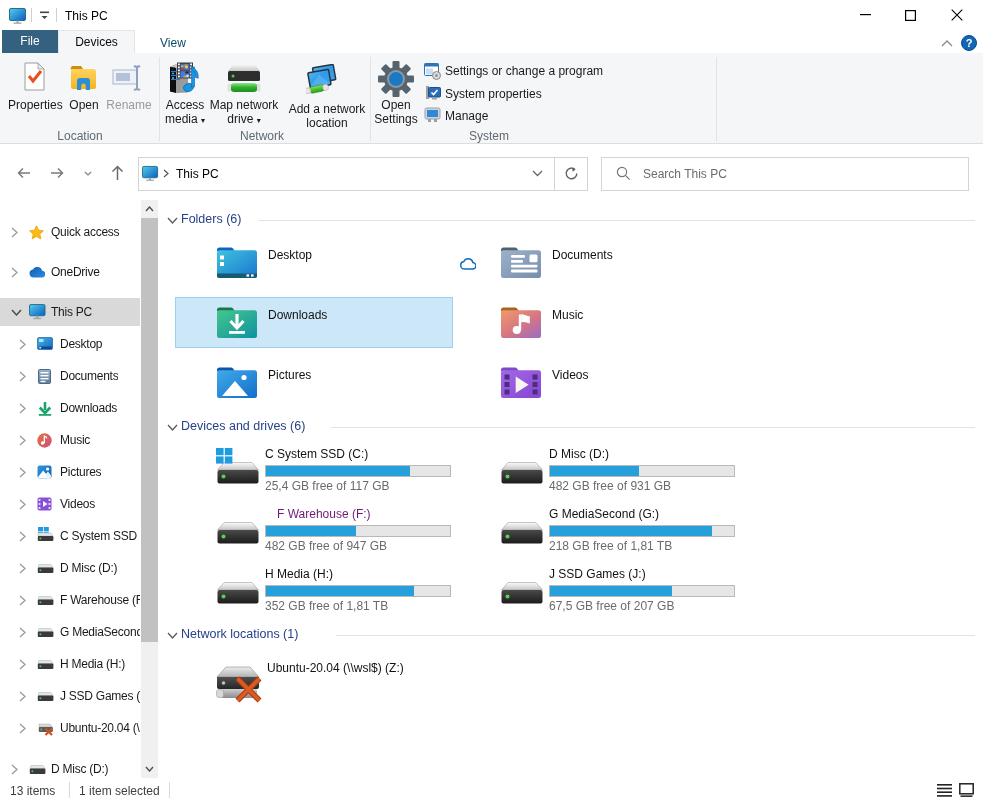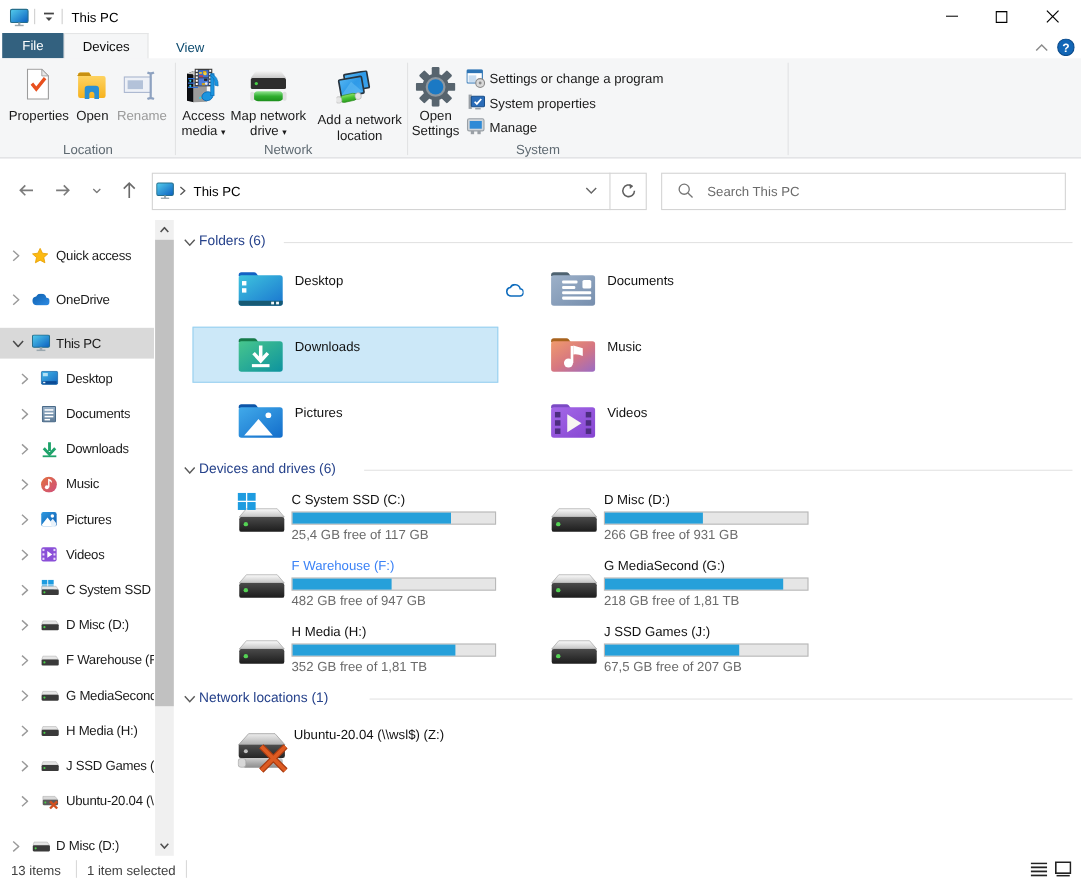--- a/index.html
+++ b/index.html
@@ -649,37 +649,37 @@
             <stop offset="1" stop-color="#1c1c1c"></stop>
           </linearGradient>
         </defs>
 <path d="M7,3.5 L35,3.5 L41.5,11 L0.5,11 Z" fill="url(#sd501459)" stroke="#9f9f9f" stroke-width="0.6"></path>
 <rect x="0.5" y="11" width="41" height="13.5" rx="2" fill="url(#fd501459)"></rect>
 <circle cx="6.5" cy="17.5" r="2" fill="#54d254"></circle>
       </svg>
 <div class="abs lbl" style="left:549px;top:447px;color:#111">D Misc (D:)</div>
 <div class="abs" style="left:549px;top:465px;width:186px;height:12px;background:#e6e6e6;border:1px solid #b9b9b9"></div>
 <div class="abs" style="left:550px;top:466px;width:89px;height:10px;background:#26a0da"></div>
-<div class="abs lbl" style="left:549px;top:479px;color:#6b6b6b">266 GB free of 931 GB</div>
+<div class="abs lbl" style="left:549px;top:479px;color:#6b6b6b">482 GB free of 931 GB</div>
 <svg class="abs" style="left:217px;top:519px" width="42" height="28" viewBox="0 0 42 28">
 <defs>
           <linearGradient id="sd217519" x1="0" y1="0" x2="0" y2="1">
             <stop offset="0" stop-color="#fbfbfb"></stop>
             <stop offset="1" stop-color="#c4c4c4"></stop>
           </linearGradient>
 <linearGradient id="fd217519" x1="0" y1="0" x2="0" y2="1">
             <stop offset="0" stop-color="#4a4a4a"></stop>
             <stop offset="1" stop-color="#1c1c1c"></stop>
           </linearGradient>
         </defs>
 <path d="M7,3.5 L35,3.5 L41.5,11 L0.5,11 Z" fill="url(#sd217519)" stroke="#9f9f9f" stroke-width="0.6"></path>
 <rect x="0.5" y="11" width="41" height="13.5" rx="2" fill="url(#fd217519)"></rect>
 <circle cx="6.5" cy="17.5" r="2" fill="#54d254"></circle>
       </svg>
-<div class="abs lbl" style="left:265px;top:507px;color:#3b82f6">F Warehouse (F:)</div>
+<div class="abs lbl" style="left:277px;top:507px;color:#701a75">F Warehouse (F:)</div>
 <div class="abs" style="left:265px;top:525px;width:186px;height:12px;background:#e6e6e6;border:1px solid #b9b9b9"></div>
 <div class="abs" style="left:266px;top:526px;width:90px;height:10px;background:#26a0da"></div>
 <div class="abs lbl" style="left:265px;top:539px;color:#6b6b6b">482 GB free of 947 GB</div>
 <svg class="abs" style="left:501px;top:519px" width="42" height="28" viewBox="0 0 42 28">
 <defs>
           <linearGradient id="sd501519" x1="0" y1="0" x2="0" y2="1">
             <stop offset="0" stop-color="#fbfbfb"></stop>
             <stop offset="1" stop-color="#c4c4c4"></stop>
           </linearGradient>
 <linearGradient id="fd501519" x1="0" y1="0" x2="0" y2="1">

